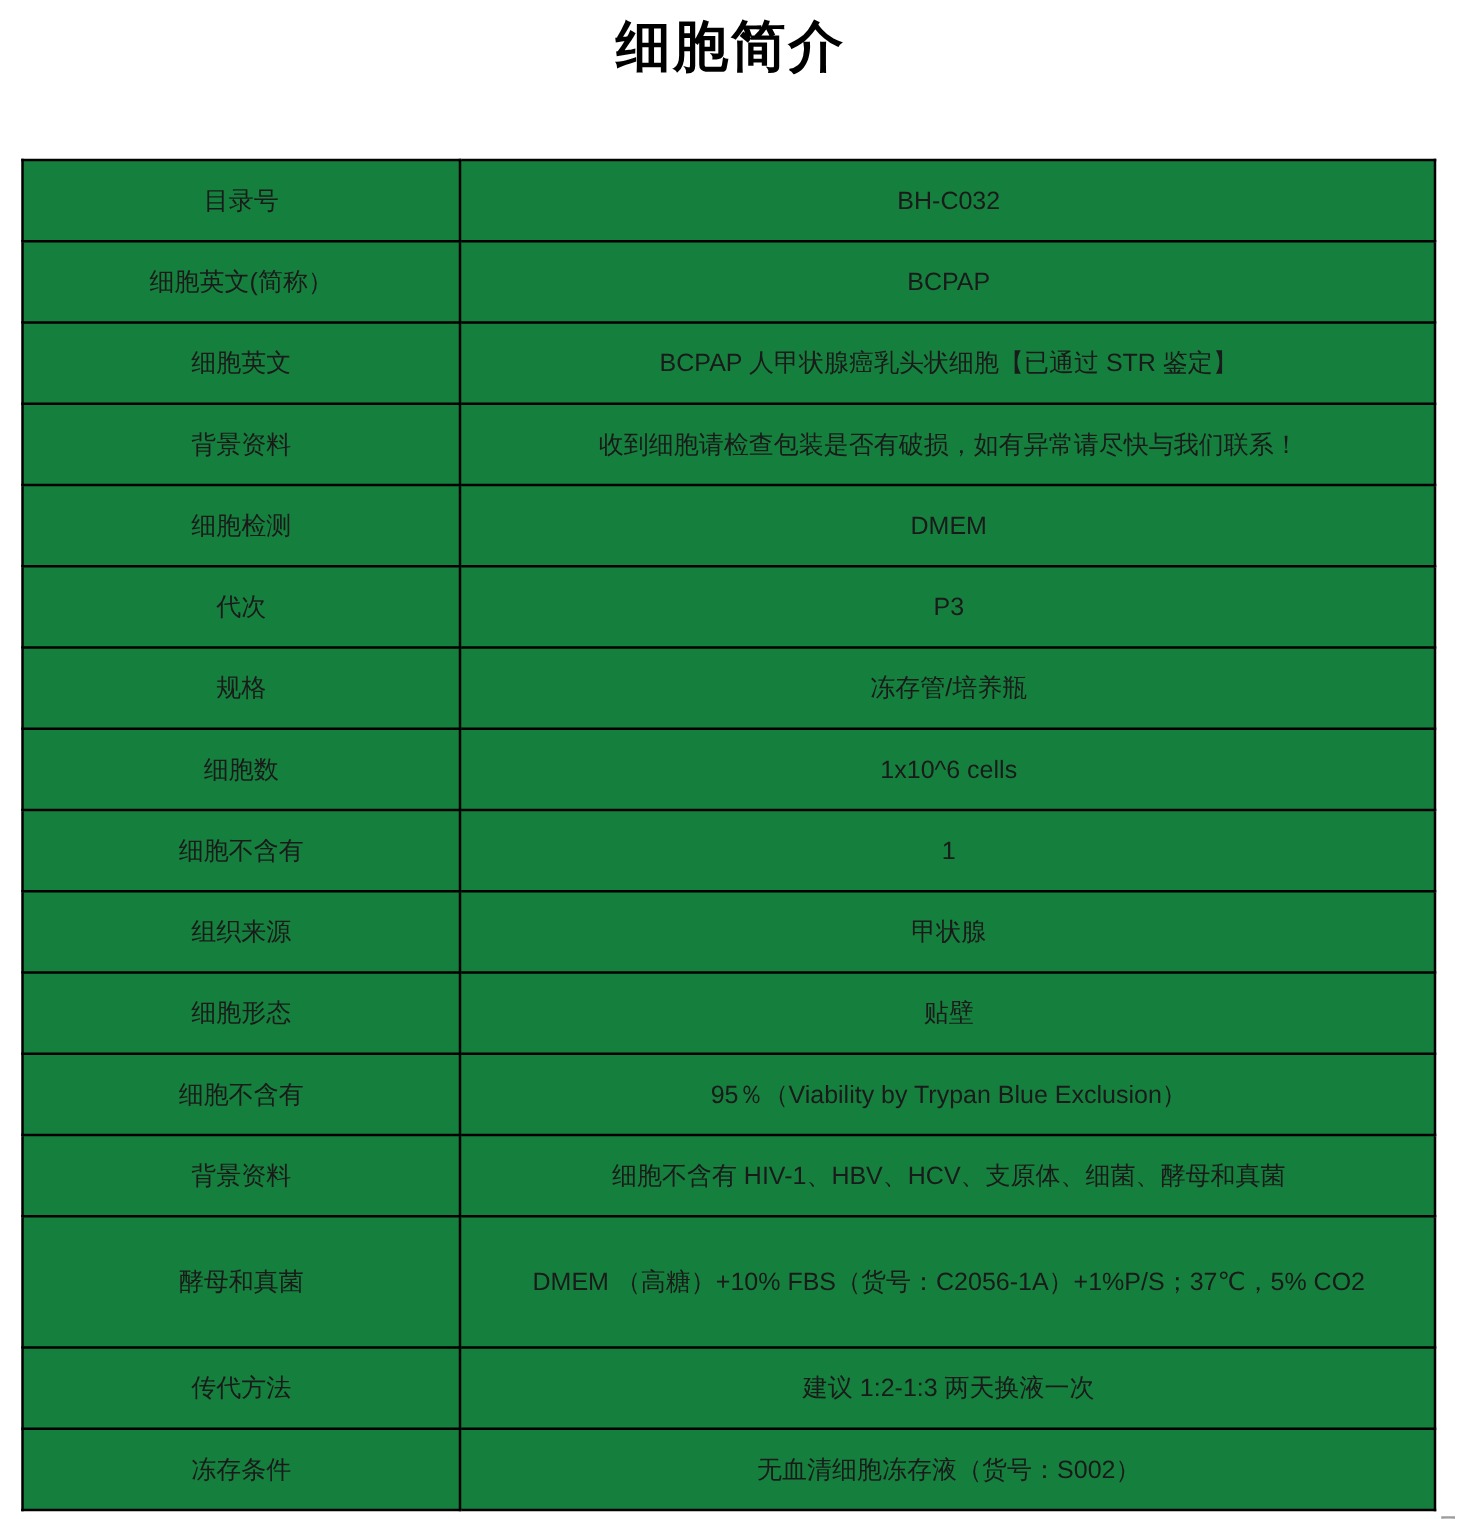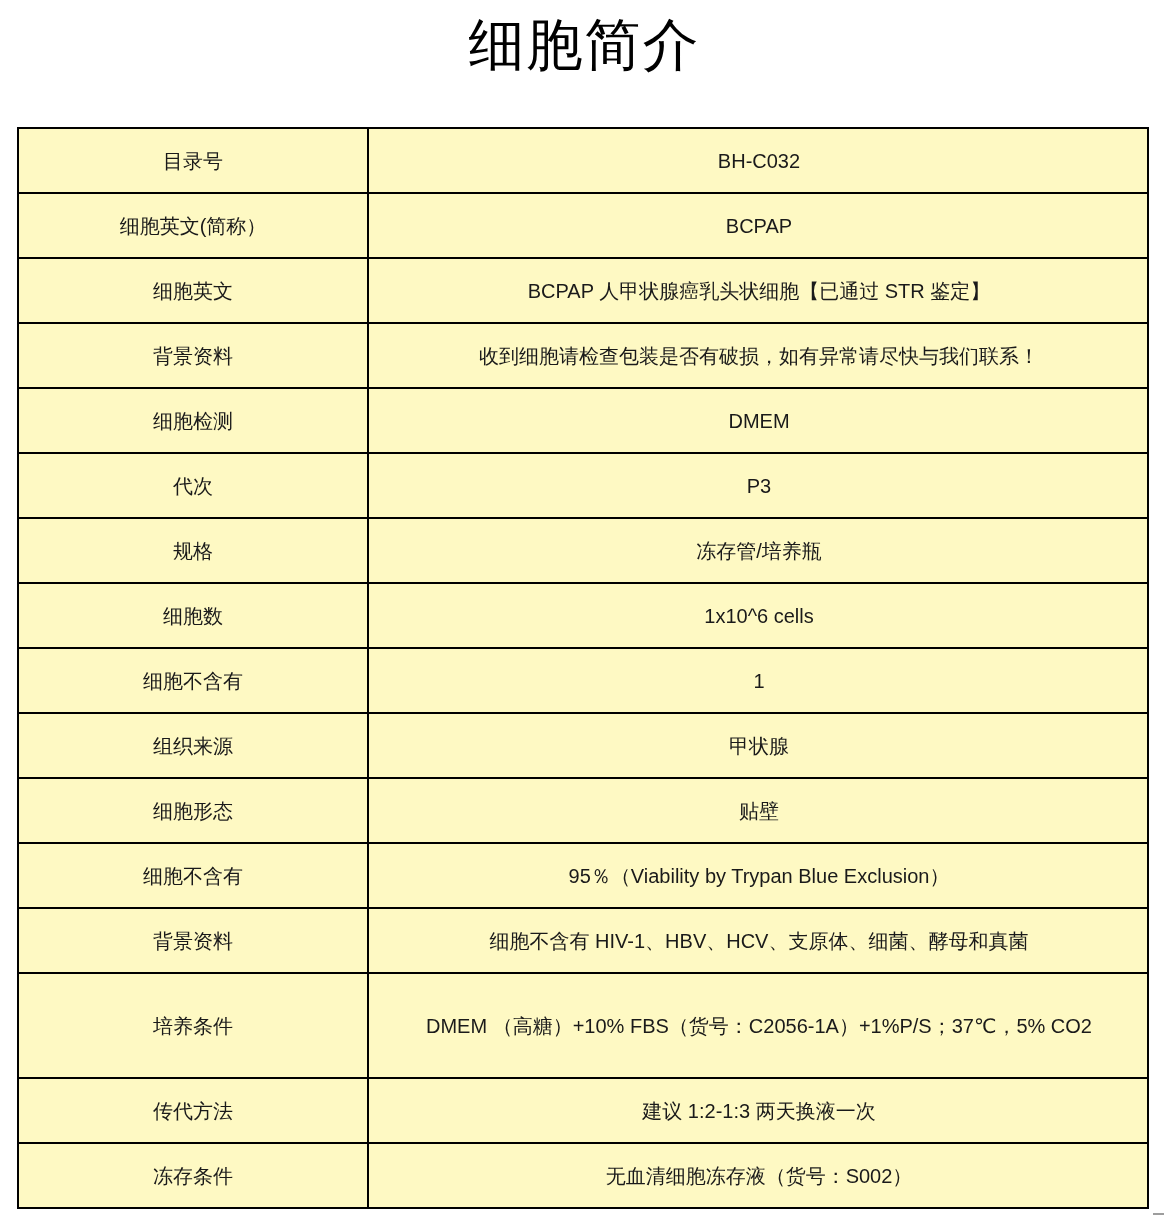--- a/index.html
+++ b/index.html
@@ -13,43 +13,43 @@
     position: relative;
     font-family: "Liberation Sans", "DejaVu Sans", sans-serif;
     color: #1a1a1a;
     overflow: hidden;
   }
   .title {
     margin: 0;
     padding-top: 12px;
     text-align: center;
     font-family: "Liberation Serif", "DejaVu Serif", serif;
-    font-weight: normal;
-    font-size: 56px;
+    font-weight: bold;
+    font-size: 44px;
     line-height: 1.2;
     color: #000000;
     letter-spacing: 2px;
   }
   .table-wrap {
     position: absolute;
     top: 127px;
     left: 17px;
     width: 1132px;
   }
   table.spec-table {
     border-collapse: collapse;
     width: 100%;
     table-layout: fixed;
   }
   table.spec-table td {
     border: 2px solid #000000;
     vertical-align: middle;
     font-size: 20px;
     color: #1a1a1a;
-    background: #fef9c3;
+    background: #15803d;
   }
   td.label-cell {
     width: 328px;
     height: 59px;
     text-align: center;
     padding: 2px 10px;
     line-height: 1.4;
   }
   td.value-cell {
     text-align: center;
@@ -124,21 +124,21 @@
         </tr>
         <tr>
           <td class="label-cell">细胞不含有</td>
           <td class="value-cell">95％（Viability by Trypan Blue Exclusion）</td>
         </tr>
         <tr>
           <td class="label-cell">背景资料</td>
           <td class="value-cell">细胞不含有 HIV-1、HBV、HCV、支原体、细菌、酵母和真菌</td>
         </tr>
         <tr class="tall">
-          <td class="label-cell">培养条件</td>
+          <td class="label-cell">酵母和真菌</td>
           <td class="value-cell">DMEM （高糖）+10% FBS（货号：C2056-1A）+1%P/S；37℃，5% CO2</td>
         </tr>
         <tr>
           <td class="label-cell">传代方法</td>
           <td class="value-cell">建议 1:2-1:3 两天换液一次</td>
         </tr>
         <tr>
           <td class="label-cell">冻存条件</td>
           <td class="value-cell">无血清细胞冻存液（货号：S002）</td>
         </tr>

